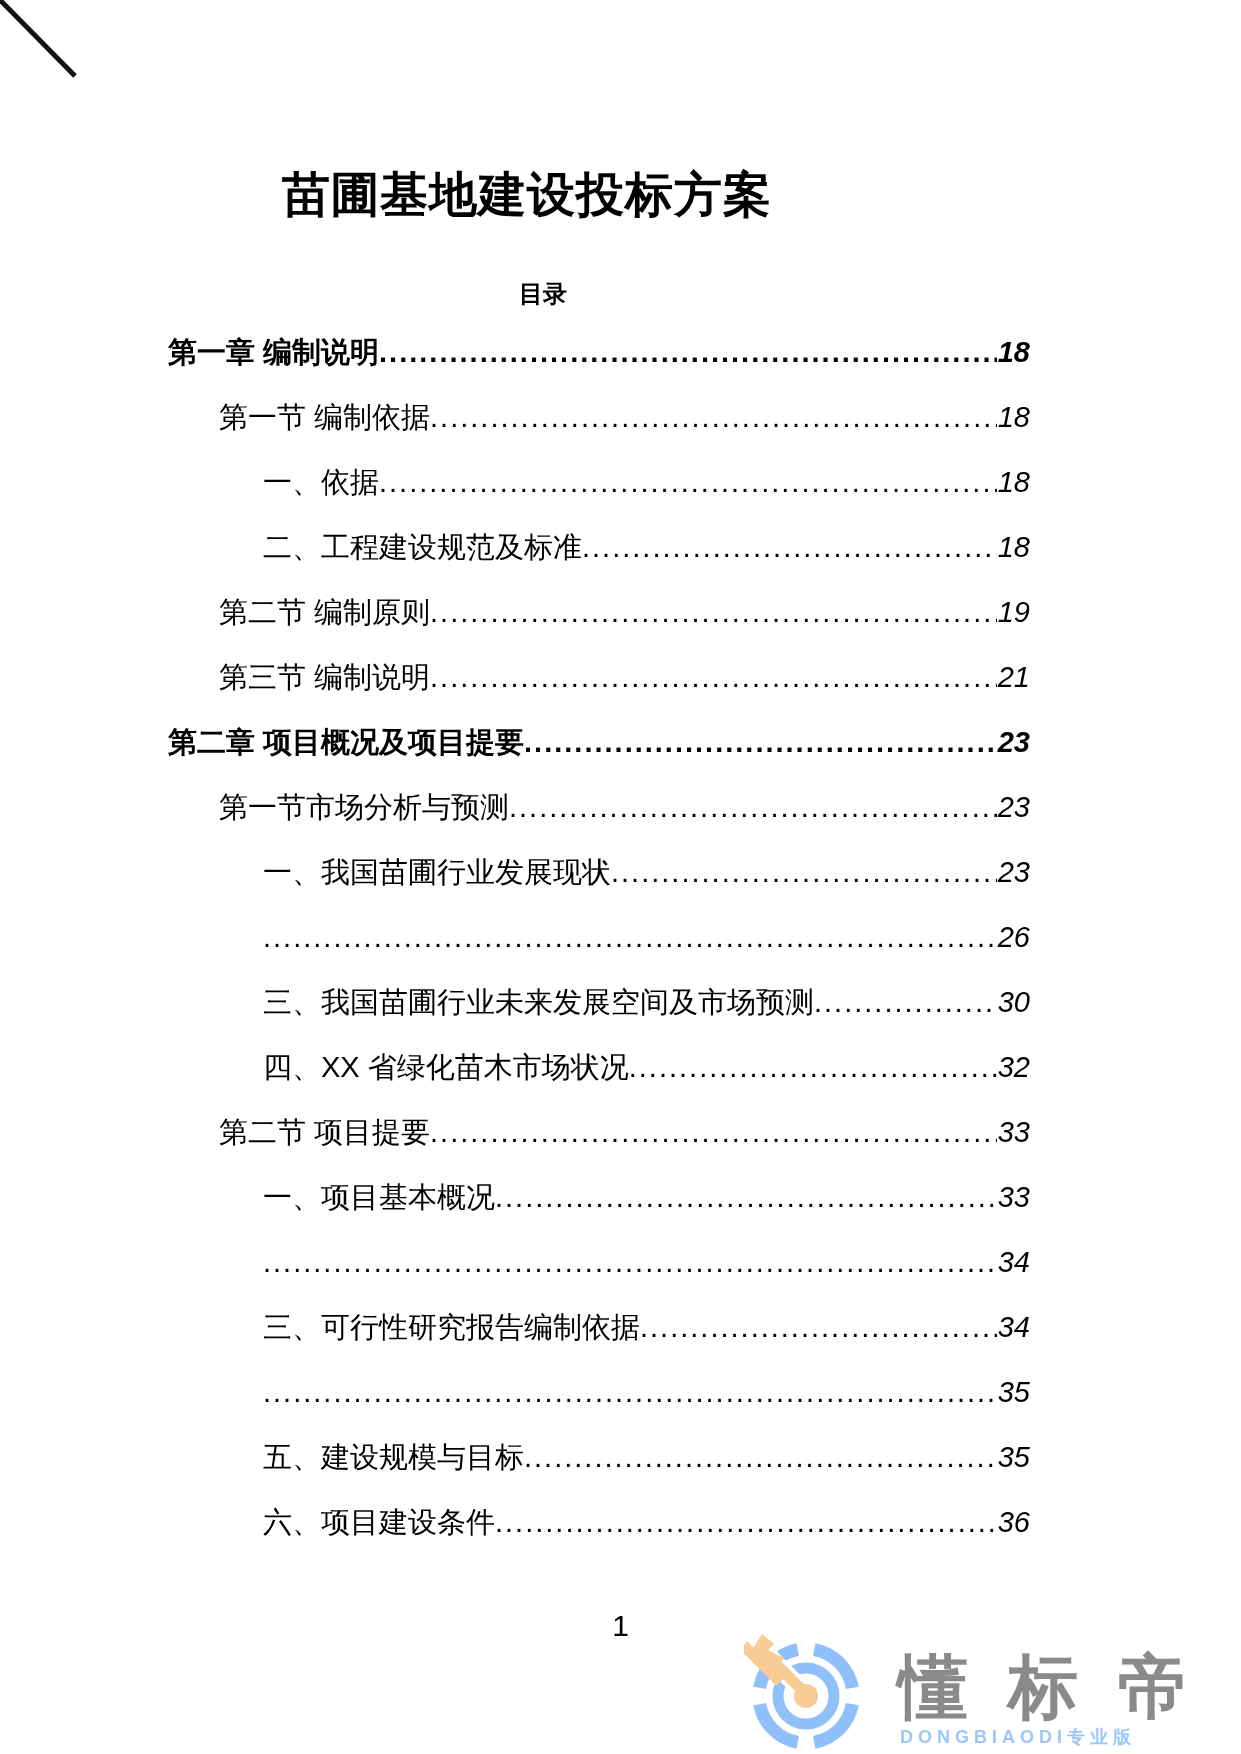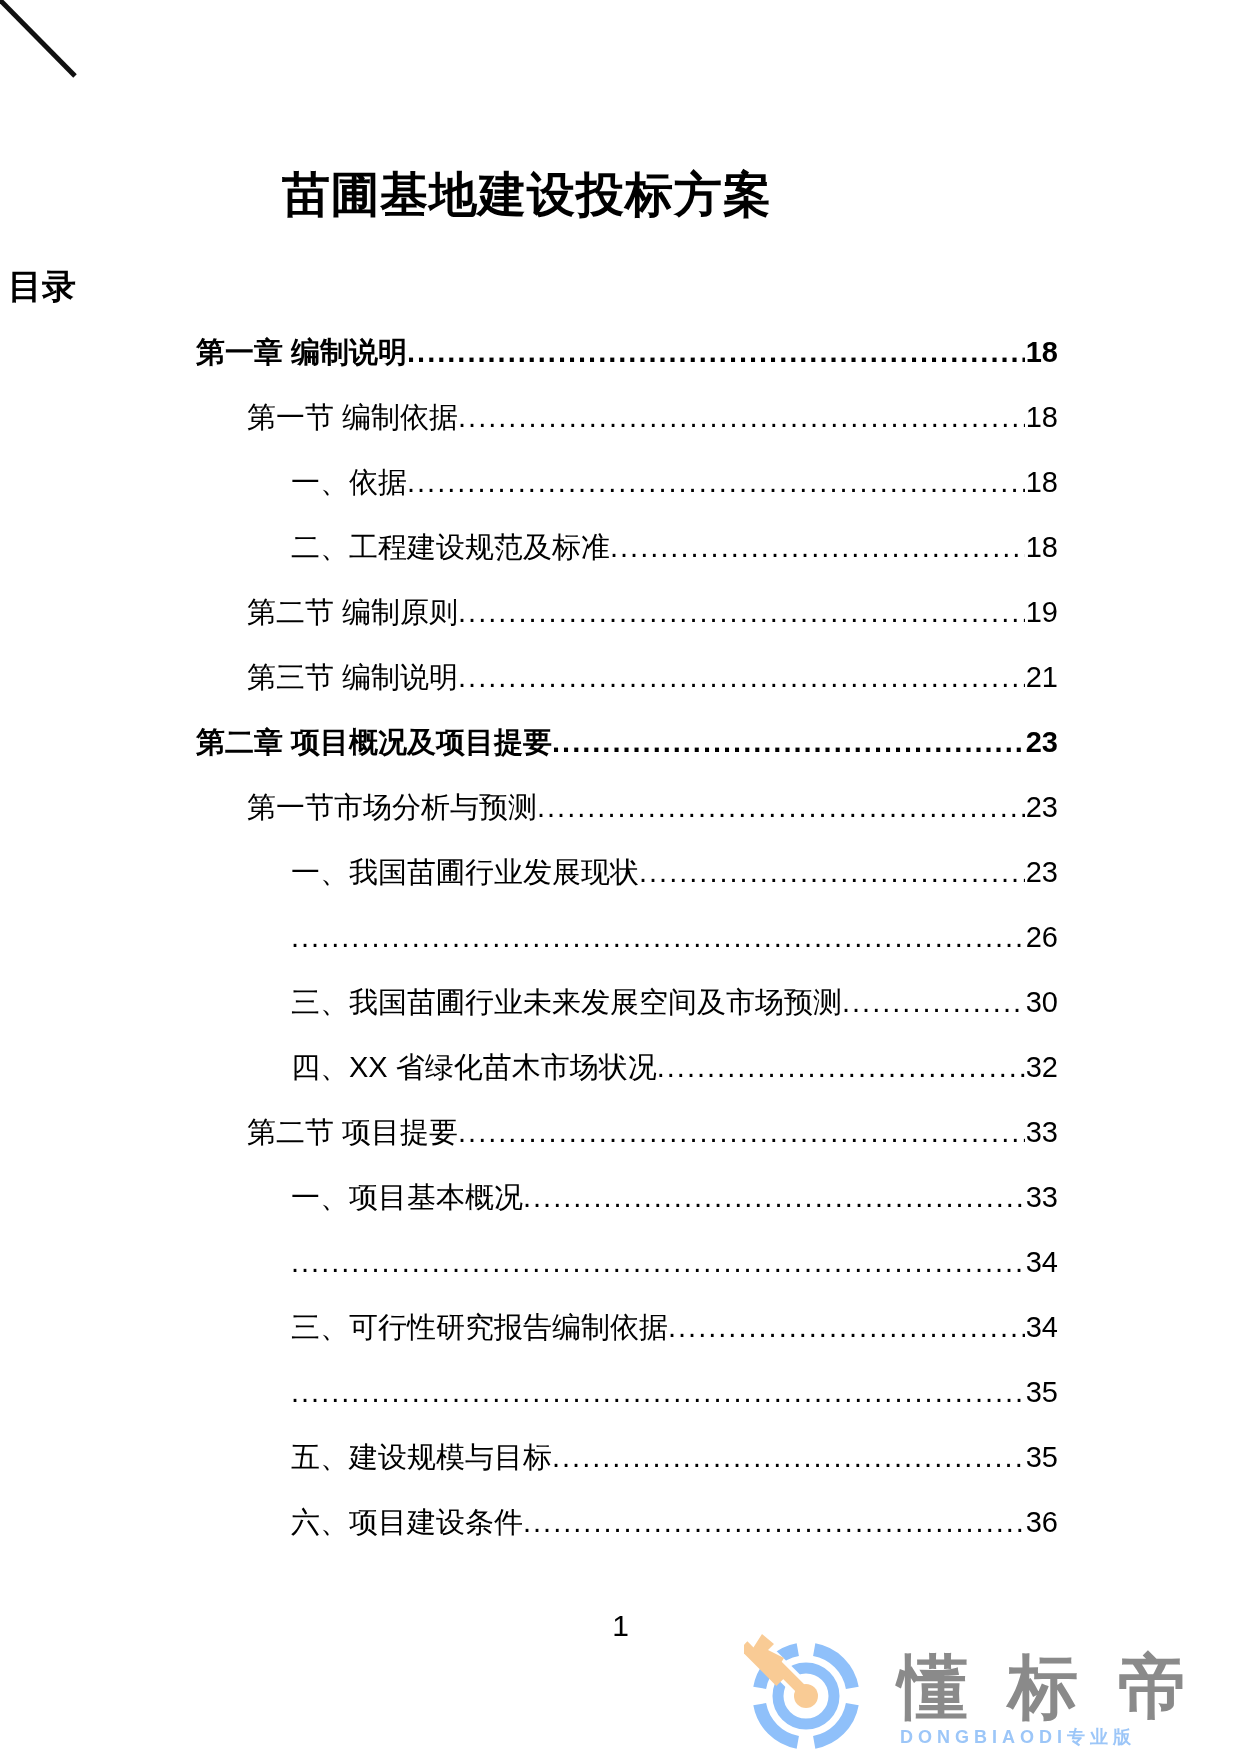--- a/index.html
+++ b/index.html
@@ -13,44 +13,44 @@
   }
   .corner-line{position:absolute;left:0;top:0;}
   .doc-title{
     position:absolute;top:166px;left:0;width:1054px;
     margin:0;text-align:center;
     font-size:48px;line-height:58px;font-weight:bold;
     letter-spacing:1px;white-space:nowrap;
   }
   .toc-heading{
     position:absolute;top:260px;left:0;width:1054px;
-    margin:8px;
-    font-size:34px;line-height:36px;font-weight:bold;
+    margin:16px;text-align:center;
+    font-size:24px;line-height:36px;font-weight:bold;
   }
   .toc{
-    position:absolute;top:320px;left:196px;width:862px;
+    position:absolute;top:320px;left:168px;width:862px;
   }
   .toc-row{
     display:flex;align-items:baseline;
     height:65px;line-height:65px;
     font-size:29px;white-space:nowrap;
   }
   .toc-row.level-1{font-weight:bold;}
   .toc-row.level-2{padding-left:51px;}
   .toc-row.level-3{padding-left:95px;}
   .toc-label{flex:0 0 auto;}
   .toc-dots{
     flex:1 1 auto;overflow:hidden;white-space:nowrap;
     min-width:0;
   }
   .toc-dots::after{
     content:"..........................................................................................................................................................................................................";
     letter-spacing:2px;
   }
-  .toc-page{flex:0 0 auto;padding-left:1px;}
+  .toc-page{flex:0 0 auto;padding-left:1px;font-style:italic;}
   .page-number{
     position:absolute;top:1608px;left:0;width:1241px;
     text-align:center;font-size:30px;line-height:36px;
   }
   .watermark{position:absolute;left:0;top:0;width:1241px;height:1754px;pointer-events:none;border-radius:7px;}
   .logo-icon{position:absolute;left:744px;top:1634px;}
   .brand-cn{
     position:absolute;left:898px;top:1649px;
     font-size:70px;line-height:76px;font-weight:bold;
     letter-spacing:40px;white-space:nowrap;

